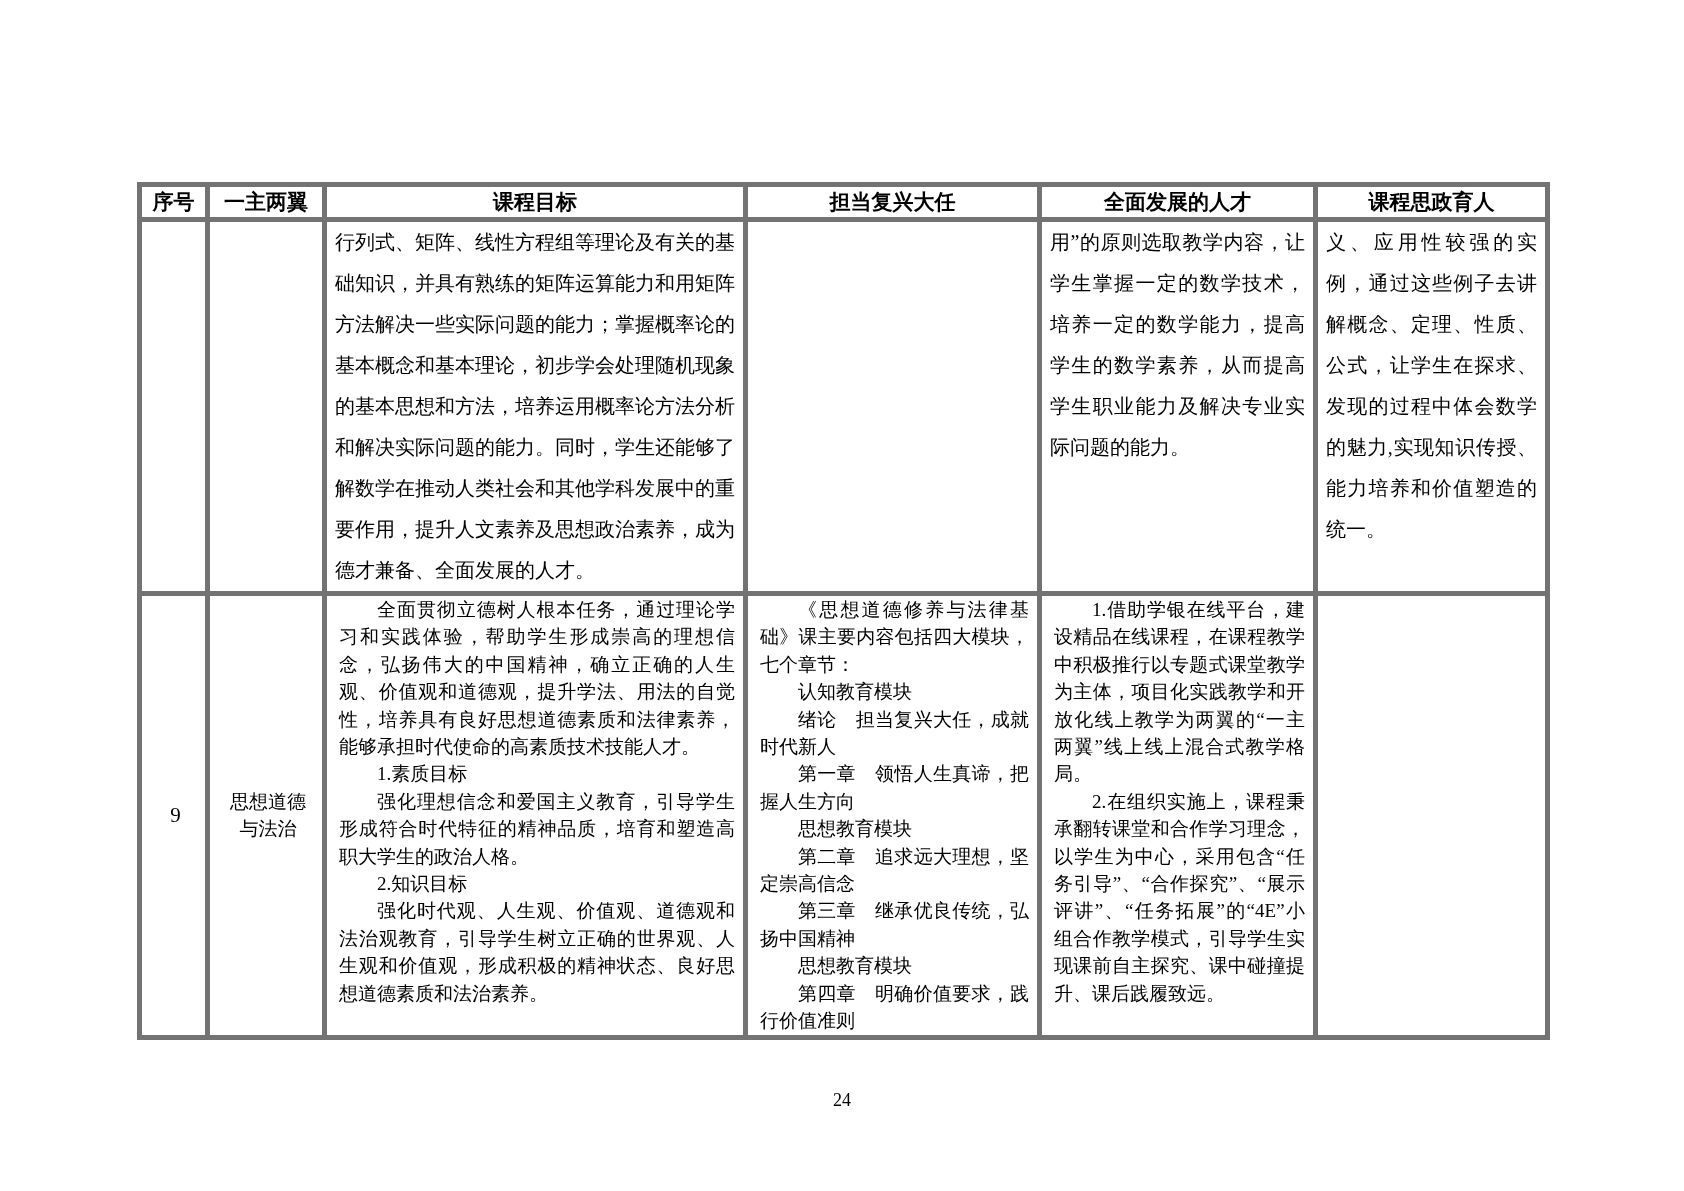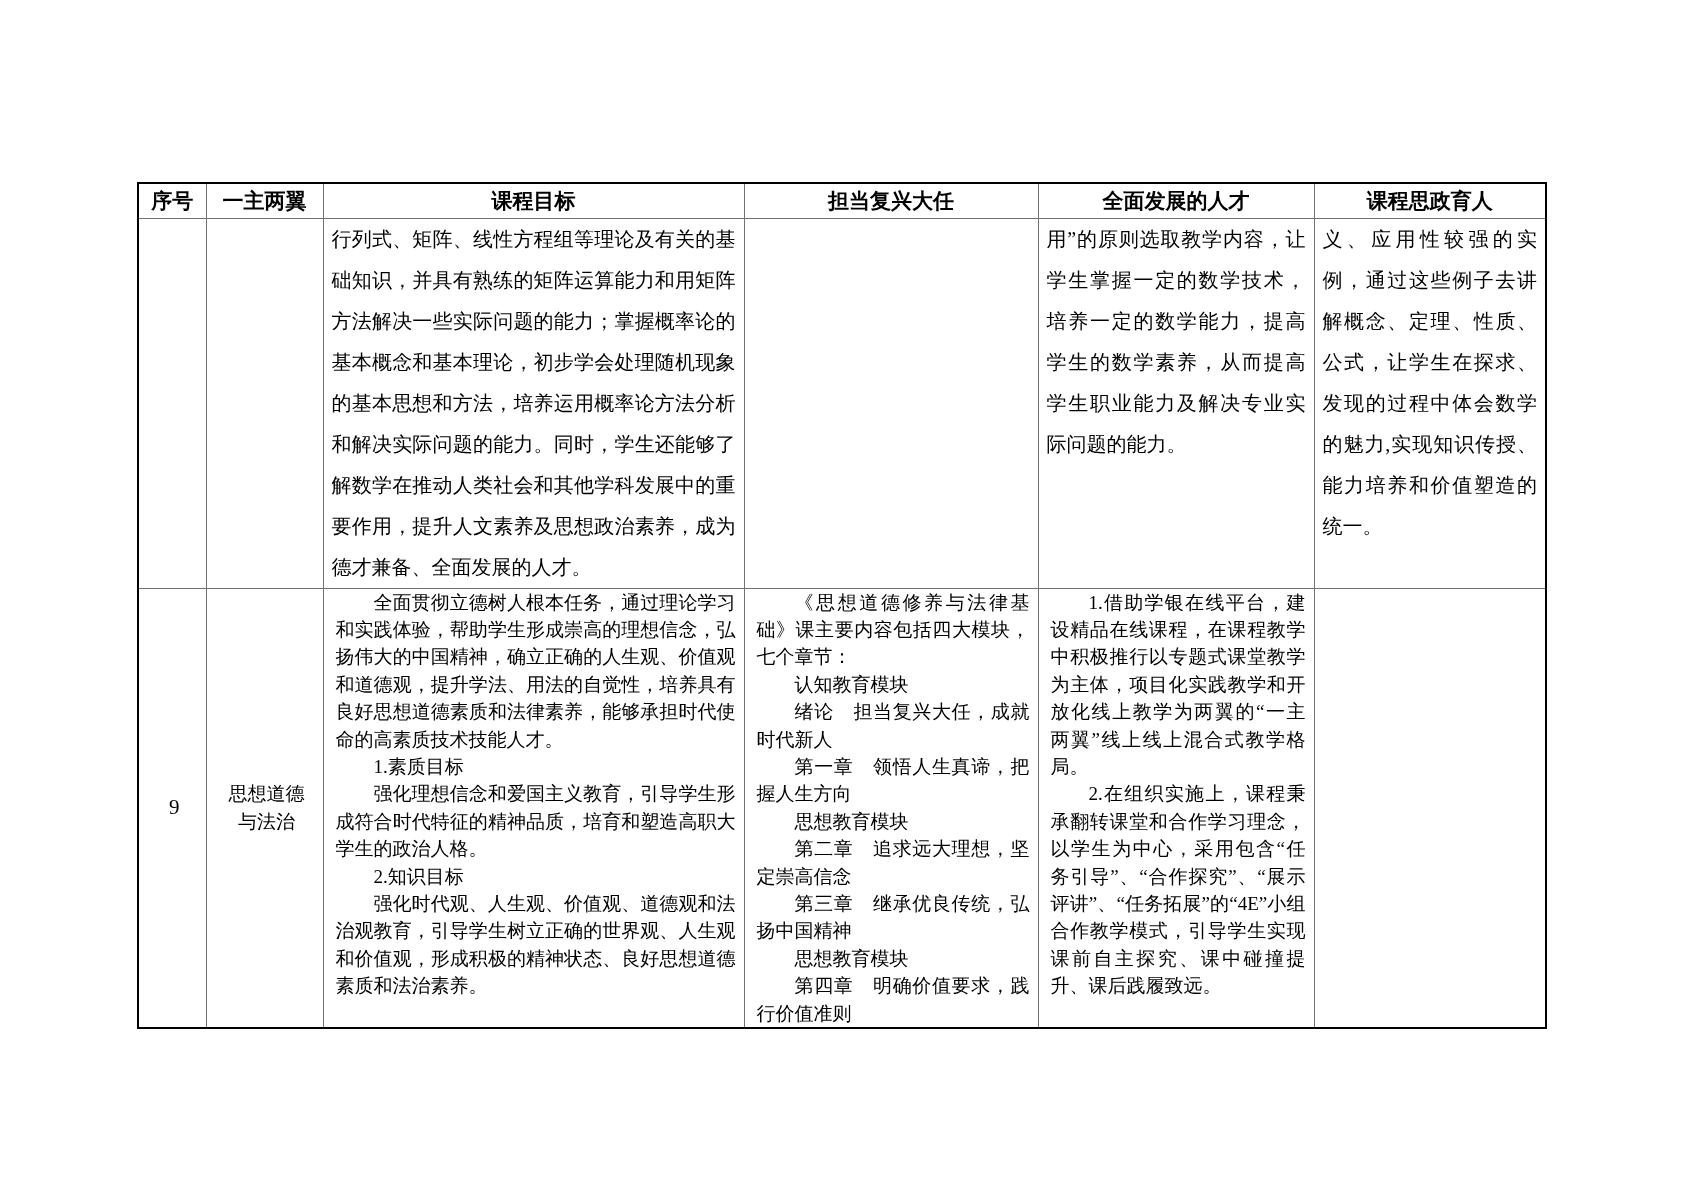--- a/index.html
+++ b/index.html
@@ -19,21 +19,21 @@
   table.course-table {
     position: absolute;
     left: 137px;
     top: 182px;
     width: 1408px;
     border-collapse: collapse;
     table-layout: fixed;
     border: 2px solid #000;
   }
   th, td {
-    border: 1px solid #737373;
+    border: 5px solid #737373;
     padding: 0 8px;
     vertical-align: top;
     box-sizing: border-box;
     margin-left: 41px;
   }
   th {
     height: 35px;
     font-weight: bold;
     font-size: 21px;
     text-align: center;
@@ -136,14 +136,15 @@
           </td>
         <td class="c-text ind">
             <p>1.借助学银在线平台，建设精品在线课程，在课程教学中积极推行以专题式课堂教学为主体，项目化实践教学和开放化线上教学为两翼的“一主两翼”线上线上混合式教学格局。</p>
             <p>2.在组织实施上，课程秉承翻转课堂和合作学习理念，以学生为中心，采用包含“任务引导”、“合作探究”、“展示评讲”、“任务拓展”的“4E”小组合作教学模式，引导学生实现课前自主探究、课中碰撞提升、课后践履致远。</p>
           </td>
         <td class="c-text ind"></td>
       </tr>
     </tbody>
   </table>
 
+  <div class="page-number">24</div>
 
 </div>
 
 </body></html>

